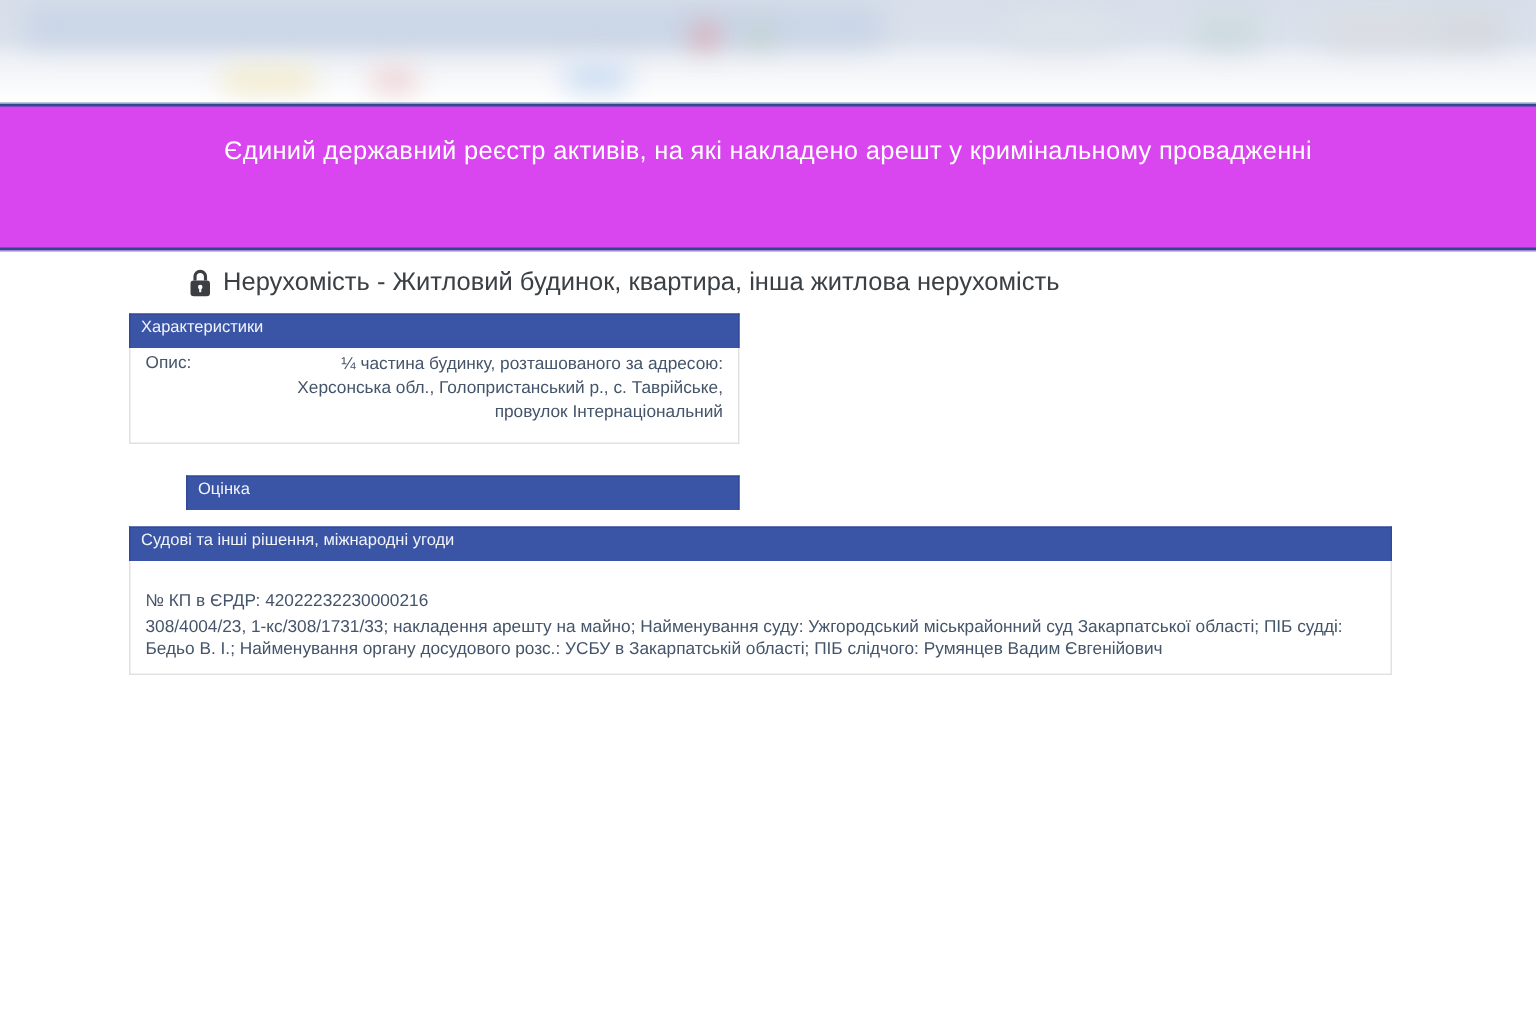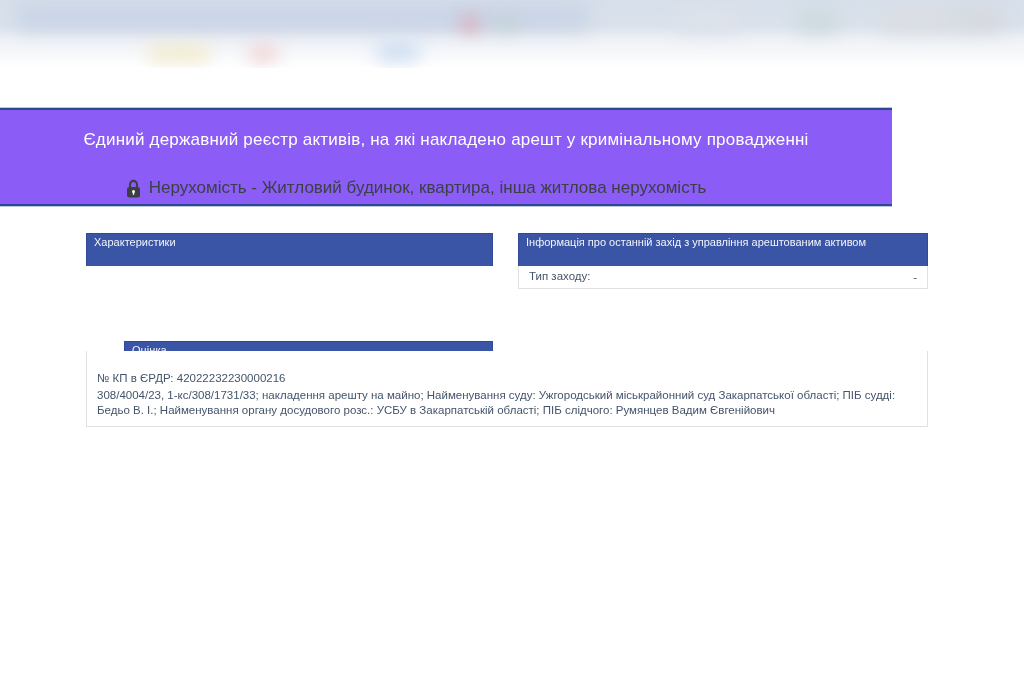--- a/index.html
+++ b/index.html
@@ -18,44 +18,43 @@
   .b-grn{left:500px;top:18px;width:13px;height:13px;background:#bccfb9;border-radius:50%;}
   .b-gry1{left:672px;top:8px;width:70px;height:24px;background:#dde2ea;}
   .b-teal{left:796px;top:10px;width:44px;height:22px;background:#ccdadd;}
   .b-gry2{left:880px;top:8px;width:80px;height:24px;background:#dadde2;}
   .b-gry3{left:955px;top:8px;width:50px;height:24px;background:#d6d9de;}
   .b-yel{left:148px;top:46px;width:62px;height:15px;background:#f1e9c6;}
   .b-red2{left:248px;top:46px;width:30px;height:15px;background:#eecdce;}
   .b-blu{left:376px;top:42px;width:44px;height:19px;background:#cbdcf2;}
   
   .hero{
-    position:absolute;top:68px;left:0;width:892px;height:100px;
-    background:#8b5cf6;
+    position:absolute;top:68px;left:0;width:1024px;height:100px;
+    background:#d946ef;
     border-top:1px solid #b9c6de;border-bottom:1px solid #b9c6de;
     box-shadow:inset 0 2px 0 #30488f, inset 0 -2px 0 #30488f;
     box-sizing:border-box;
-    margin-top:39px;
   }
   .hero-title{
     position:absolute;top:22px;left:0;width:100%;text-align:center;
     color:#ffffff;font-size:17px;letter-spacing:.2px;
   }
   
   .page-title-row{
     position:absolute;top:176px;left:0;width:832px;height:24px;
     display:flex;align-items:center;justify-content:center;gap:8px;
   }
   .lock{width:15px;height:19px;flex:0 0 auto;}
   .page-title{font-size:17px;color:#3b4045;}
   
   .panel{position:absolute;box-sizing:border-box;}
   .panel-header{
     background:#3a55a5;color:#f2f4fa;font-size:11px;
-    padding:3px 7px 3px;height:33px;box-sizing:border-box;line-height:11px;
-    border:1px solid #32499a;border-bottom:none;margin-top:24px;
+    padding:3px 7px 3px;height:23px;box-sizing:border-box;line-height:11px;
+    border:1px solid #32499a;border-bottom:none;
   }
   .panel-body{
     background:#fff;border:1px solid #e1e1e1;border-top:none;
     font-size:11.5px;color:#44546a;box-sizing:border-box;
   }
   .kv-row{display:flex;justify-content:space-between;padding:3px 10px;}
   .kv-label{white-space:nowrap;padding-top:1px;}
   .kv-value{text-align:right;margin-left:auto;line-height:16px;}
   #p-char{left:86px;top:209px;width:407px;}
   #p-char .panel-body{min-height:64px;}
@@ -93,36 +92,34 @@
       <path d="M4 8 V5.4 a3.5 3.5 0 0 1 7 0 V8" fill="none" stroke="#3b3f44" stroke-width="2.1"></path>
       <rect x="1" y="8" width="13" height="10.5" rx="2.2" fill="#3b3f44"></rect>
       <circle cx="7.5" cy="12.4" r="1.5" fill="#ffffff"></circle>
       <rect x="6.8" y="12.8" width="1.4" height="3" fill="#ffffff"></rect>
     </svg>
     <span class="page-title">Нерухомість - Житловий будинок, квартира, інша житлова нерухомість</span>
   </div>
 
   <div class="panel" id="p-char">
     <div class="panel-header">Характеристики</div>
-  </div>
-
-  <div class="panel" id="p-info">
-    <div class="panel-header">Інформація про останній захід з управління арештованим активом</div>
     <div class="panel-body">
       <div class="kv-row">
-        <span class="kv-label">Тип заходу:</span>
-        <span class="kv-value">-</span>
+        <span class="kv-label">Опис:</span>
+        <span class="kv-value">¼ частина будинку, розташованого за адресою: Херсонська обл., Голопристанський р., с. Таврійське, провулок Інтернаціональний</span>
       </div>
     </div>
   </div>
+
 
   <div class="panel" id="p-eval">
     <div class="panel-header">Оцінка</div>
   </div>
 
   <div class="panel" id="p-court">
+    <div class="panel-header">Судові та інші рішення, міжнародні угоди</div>
     <div class="panel-body">
       <p class="court-line">№ КП в ЄРДР: 42022232230000216</p>
       <p class="court-line">308/4004/23, 1-кс/308/1731/33; накладення арешту на майно; Найменування суду: Ужгородський міськрайонний суд Закарпатської області; ПІБ судді: Бедьо В. І.; Найменування органу досудового розс.: УСБУ в Закарпатській області; ПІБ слідчого: Румянцев Вадим Євгенійович</p>
     </div>
   </div>
 
 </div>
 
 </body></html>

